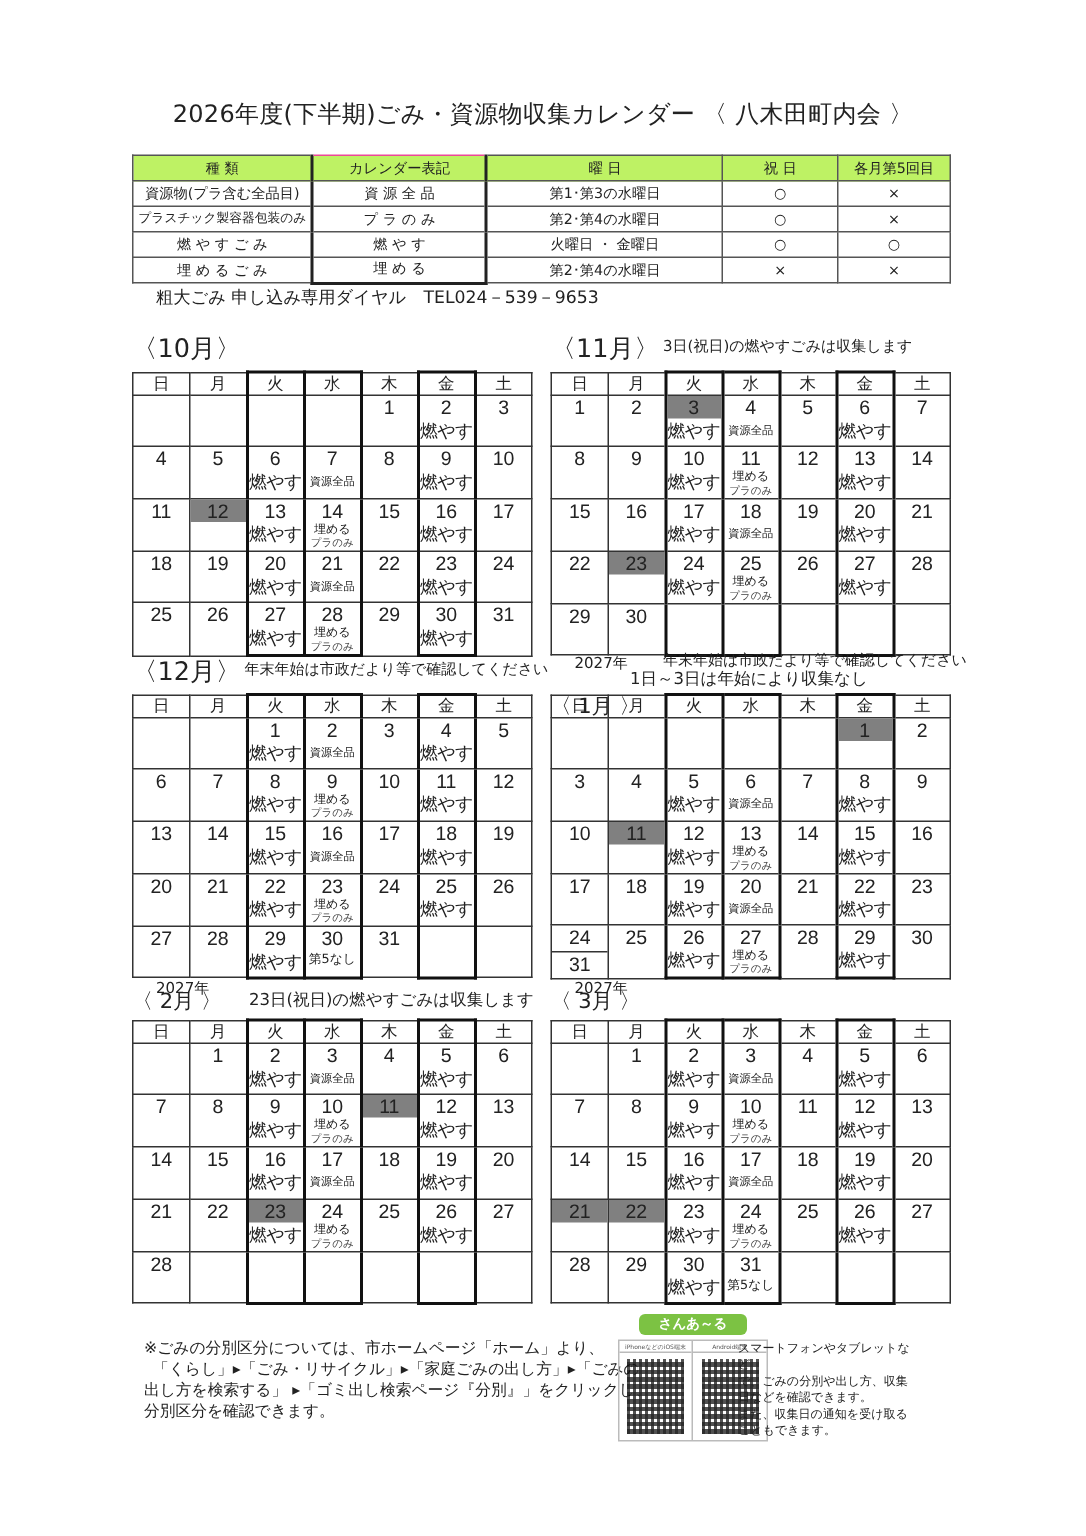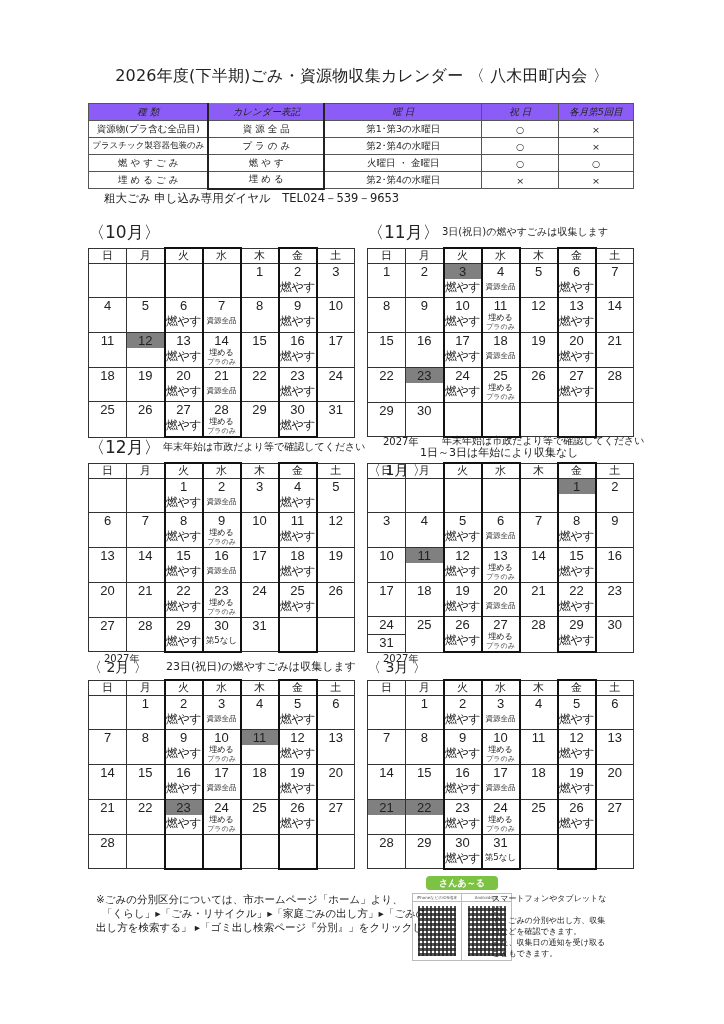--- a/index.html
+++ b/index.html
@@ -3,21 +3,21 @@
 <meta charset="utf-8">
 <style>
   * { box-sizing: border-box; margin: 0; padding: 0; }
   html, body { width: 724px; height: 1024px; background: #fff; overflow: hidden; }
   body { position: relative; font-family: "DejaVu Sans", "Liberation Sans", sans-serif; color: #222; }
 
   .title { position: absolute; left: 0; top: 66px; width: 724px; text-align: center; font-size: 16px; letter-spacing: 0.2px; }
 
   .legend { position: absolute; left: 88px; top: 103px; width: 546px; border-collapse: collapse; font-size: 9.5px; }
   .legend td, .legend th { border: 1px solid #555; height: 17px; text-align: center; font-weight: normal; padding: 0; white-space: nowrap; }
-  .legend th { background: #8b5cf6; font-style: italic; }
+  .legend th { background: #bef264; }
   .legend .cal-col { border-left: 2px solid #222; border-right: 2px solid #222; }
   .legend tr:first-child .cal-col { border-top: 1px solid #ec4899; margin-left: 48px; }
   .legend tr:last-child .cal-col { border-bottom: 2px solid #222; }
 
   .tel { position: absolute; left: 104px; top: 191px; font-size: 11.5px; }
 
   .month { position: absolute; }
   .mtitle { position: absolute; font-size: 17px; white-space: nowrap; }
   .myear { position: absolute; font-size: 10px; white-space: nowrap; }
   .mnote { position: absolute; font-size: 10px; white-space: nowrap; line-height: 12px; }
@@ -916,20 +916,21 @@
           </tr>
         </tbody>
       </table>
     </div>
   </div>
 
 <div class="footnote">
   <div>※ごみの分別区分については、市ホームページ「ホーム」より、</div>
   <div style="padding-left:6px">「くらし」▸「ごみ・リサイクル」▸「家庭ごみの出し方」▸「ごみの</div>
   <div>出し方を検索する」 ▸「ゴミ出し検索ページ『分別』」をクリックし、</div>
+  <div>分別区分を確認できます。</div>
 </div>
 
 <div class="app">
   <span class="app-logo">さんあ～る</span>
   <div class="qrbox">
     <div class="qrcell">
       <div class="qrcap">iPhoneなどのiOS端末</div>
       <div class="qr"></div>
     </div>
     <div class="qrcell">

